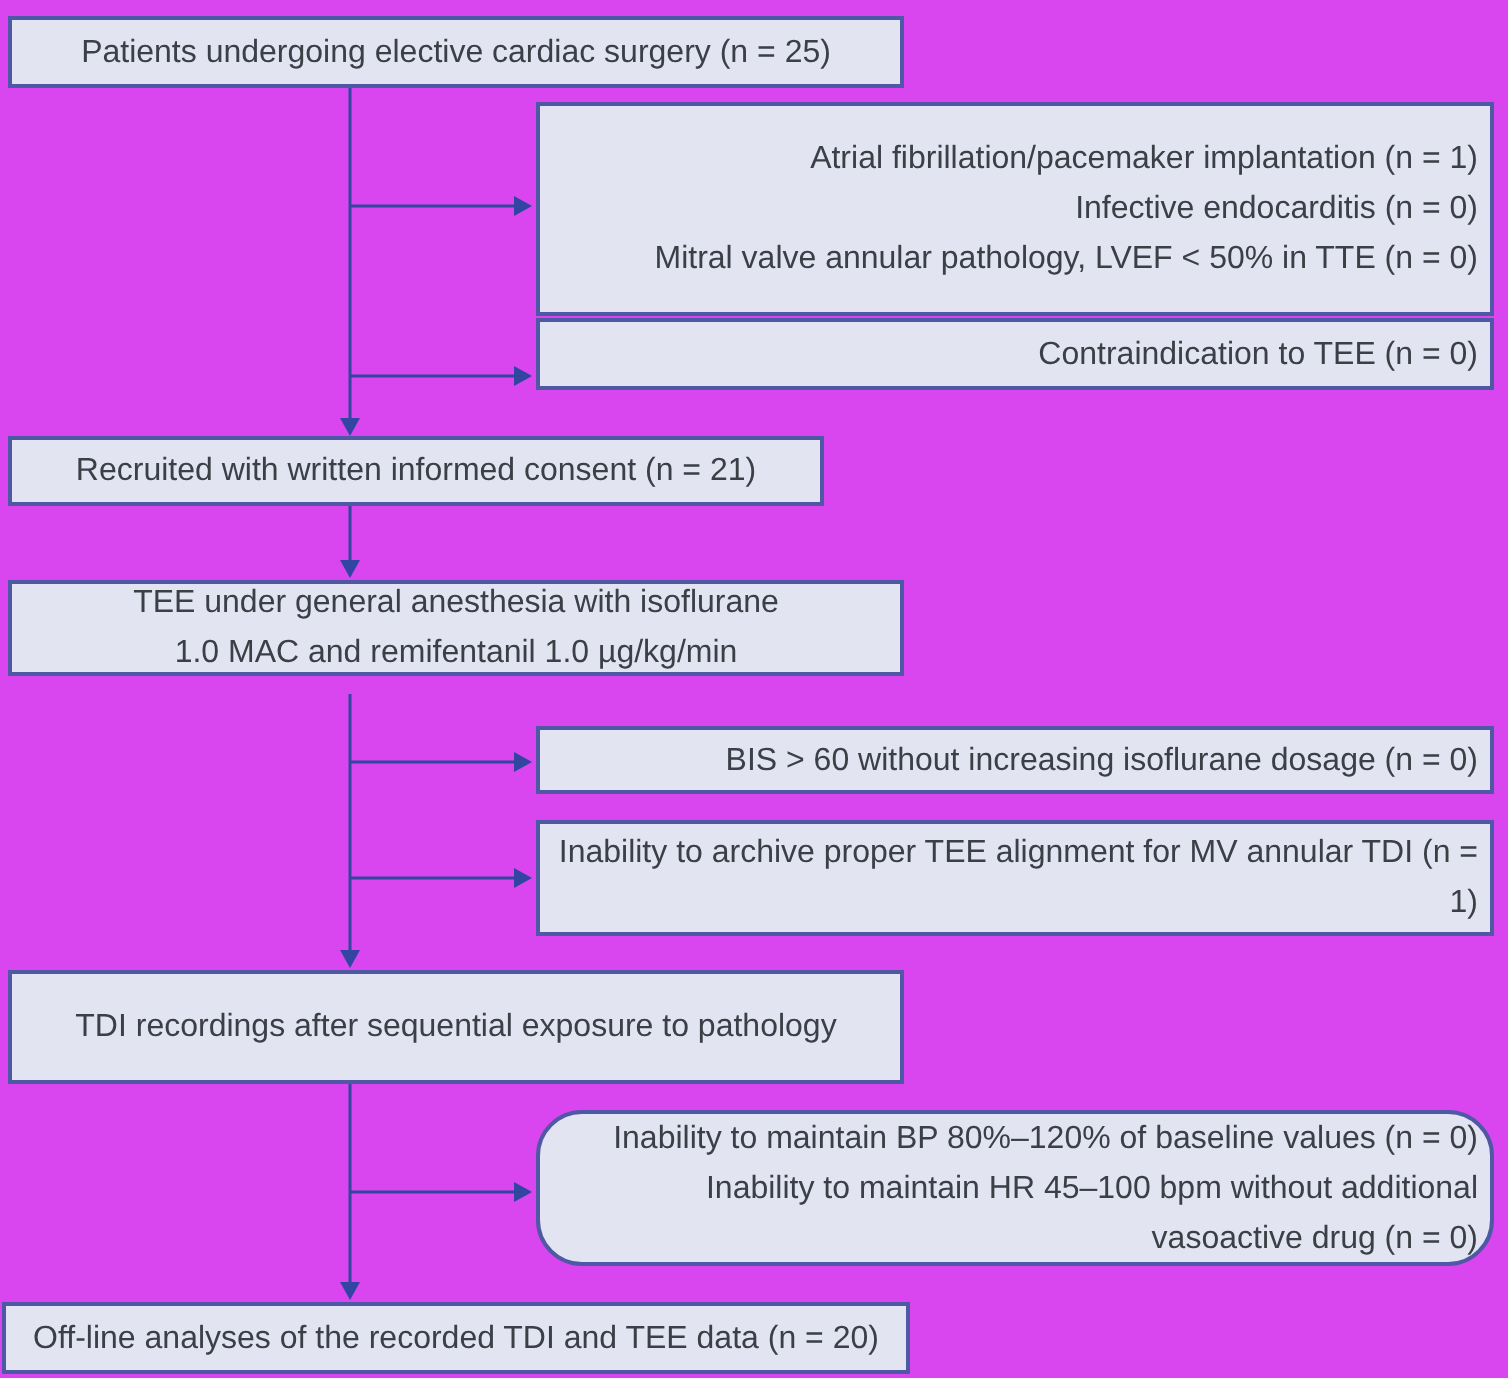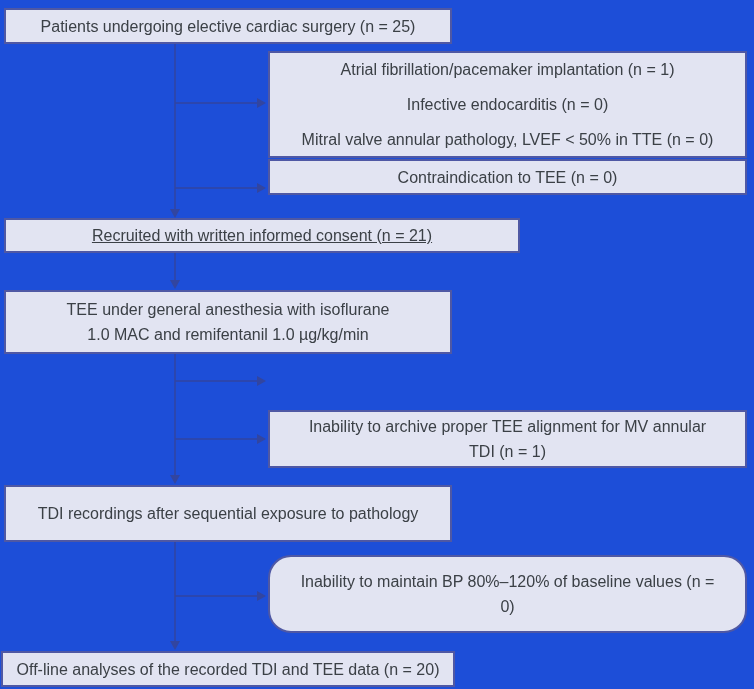--- a/index.html
+++ b/index.html
@@ -1,43 +1,43 @@
 <!DOCTYPE html>
 <html><head>
 <meta charset="utf-8">
 <style>
   * { margin: 0; padding: 0; box-sizing: border-box; }
   html, body { background: #ffffff; }
   .canvas {
     position: relative;
     width: 754px;
     height: 689px;
-    background: #1d4ed8;
+    background: #d946ef;
     font-family: "Liberation Sans", "DejaVu Sans", sans-serif;
     color: #3b4046;
     overflow: hidden;
   }
   .arrows { position: absolute; left: 0; top: 0; width: 754px; height: 689px; }
   .box {
     position: absolute;
     background: #e2e4f2;
     border: 2px solid #4f58a4;
     display: flex;
     flex-direction: column;
     justify-content: center;
     font-size: 16px;
     line-height: 25px;
   }
   .main { text-align: center; padding: 0 6px; }
-  .side { text-align: center; padding: 2px 28px; gap: 10px; }
+  .side { text-align: right; padding: 2px 6px; }
   #box-patients  { left: 4px;   top: 8px;   width: 448px; height: 36px; }
   #box-excl1     { left: 268px; top: 51px;  width: 479px; height: 107px; }
   #box-excl2     { left: 268px; top: 159px; width: 479px; height: 36px; }
-  #box-recruited { left: 4px;   top: 218px; width: 516px; height: 35px; text-decoration: underline; }
-  #box-tee       { left: 4px;   top: 290px; width: 448px; height: 64px; }
+  #box-recruited { left: 4px;   top: 218px; width: 408px; height: 35px; }
+  #box-tee       { left: 4px;   top: 290px; width: 448px; height: 48px; }
   #box-excl3     { left: 268px; top: 363px; width: 479px; height: 34px; }
   #box-excl4     { left: 268px; top: 410px; width: 479px; height: 58px; }
   #box-tdi       { left: 4px;   top: 485px; width: 448px; height: 57px; }
   #box-excl5     { left: 268px; top: 555px; width: 479px; height: 78px; border-radius: 23px; }
   #box-offline   { left: 1px;   top: 651px; width: 454px; height: 36px; text-align: center; }
 </style>
 </head>
 <body>
 
 <div class="canvas">
@@ -77,30 +77,34 @@
 
   <div class="box main" id="box-recruited">
     <div>Recruited with written informed consent (n = 21)</div>
   </div>
 
   <div class="box main" id="box-tee">
     <div>TEE under general anesthesia with isoflurane</div>
     <div>1.0 MAC and remifentanil 1.0 µg/kg/min</div>
   </div>
 
+  <div class="box side" id="box-excl3">
+    <div>BIS &gt; 60 without increasing isoflurane dosage (n = 0)</div>
+  </div>
 
   <div class="box side" id="box-excl4">
     <div>Inability to archive proper TEE alignment for MV annular TDI (n = 1)</div>
   </div>
 
   <div class="box main" id="box-tdi">
     <div>TDI recordings after sequential exposure to pathology</div>
   </div>
 
   <div class="box side" id="box-excl5">
     <div>Inability to maintain BP 80%–120% of baseline values (n = 0)</div>
+    <div>Inability to maintain HR 45–100 bpm without additional vasoactive drug  (n = 0)</div>
   </div>
 
   <div class="box main" id="box-offline">
     <div>Off-line analyses of the recorded TDI and TEE data (n = 20)</div>
   </div>
 
 </div>
 
 </body></html>

